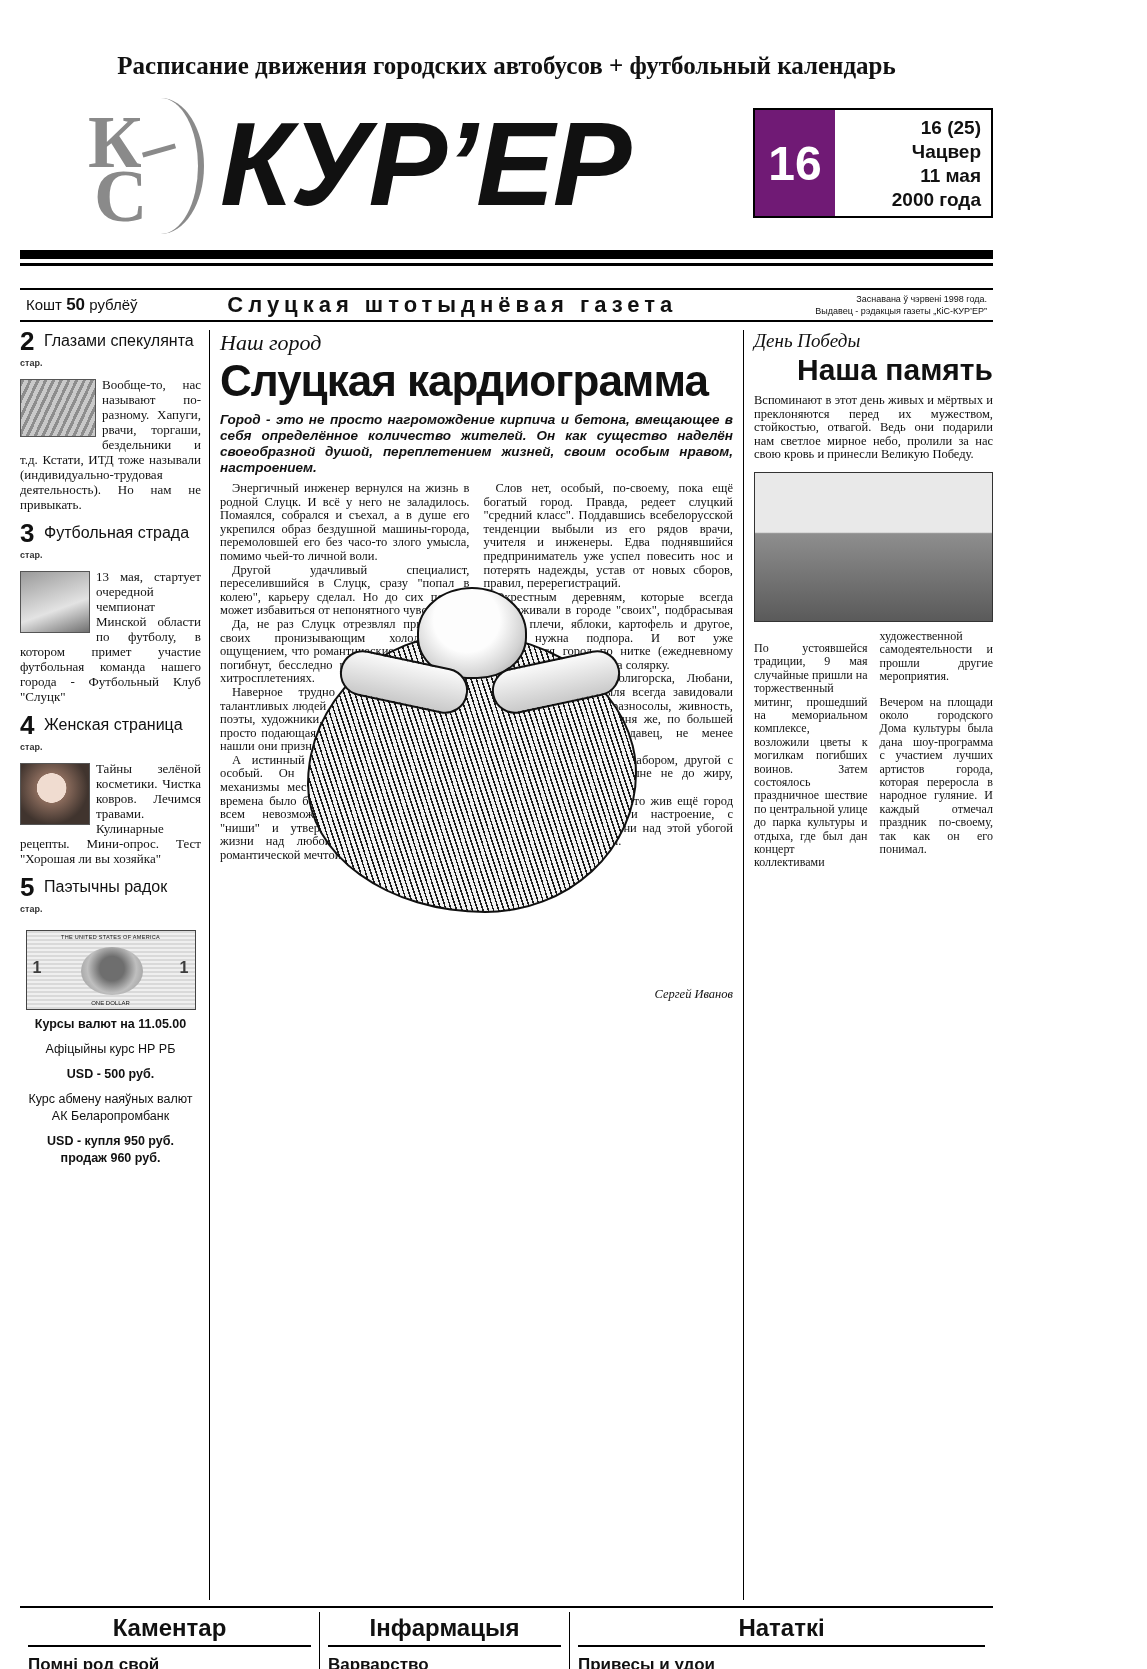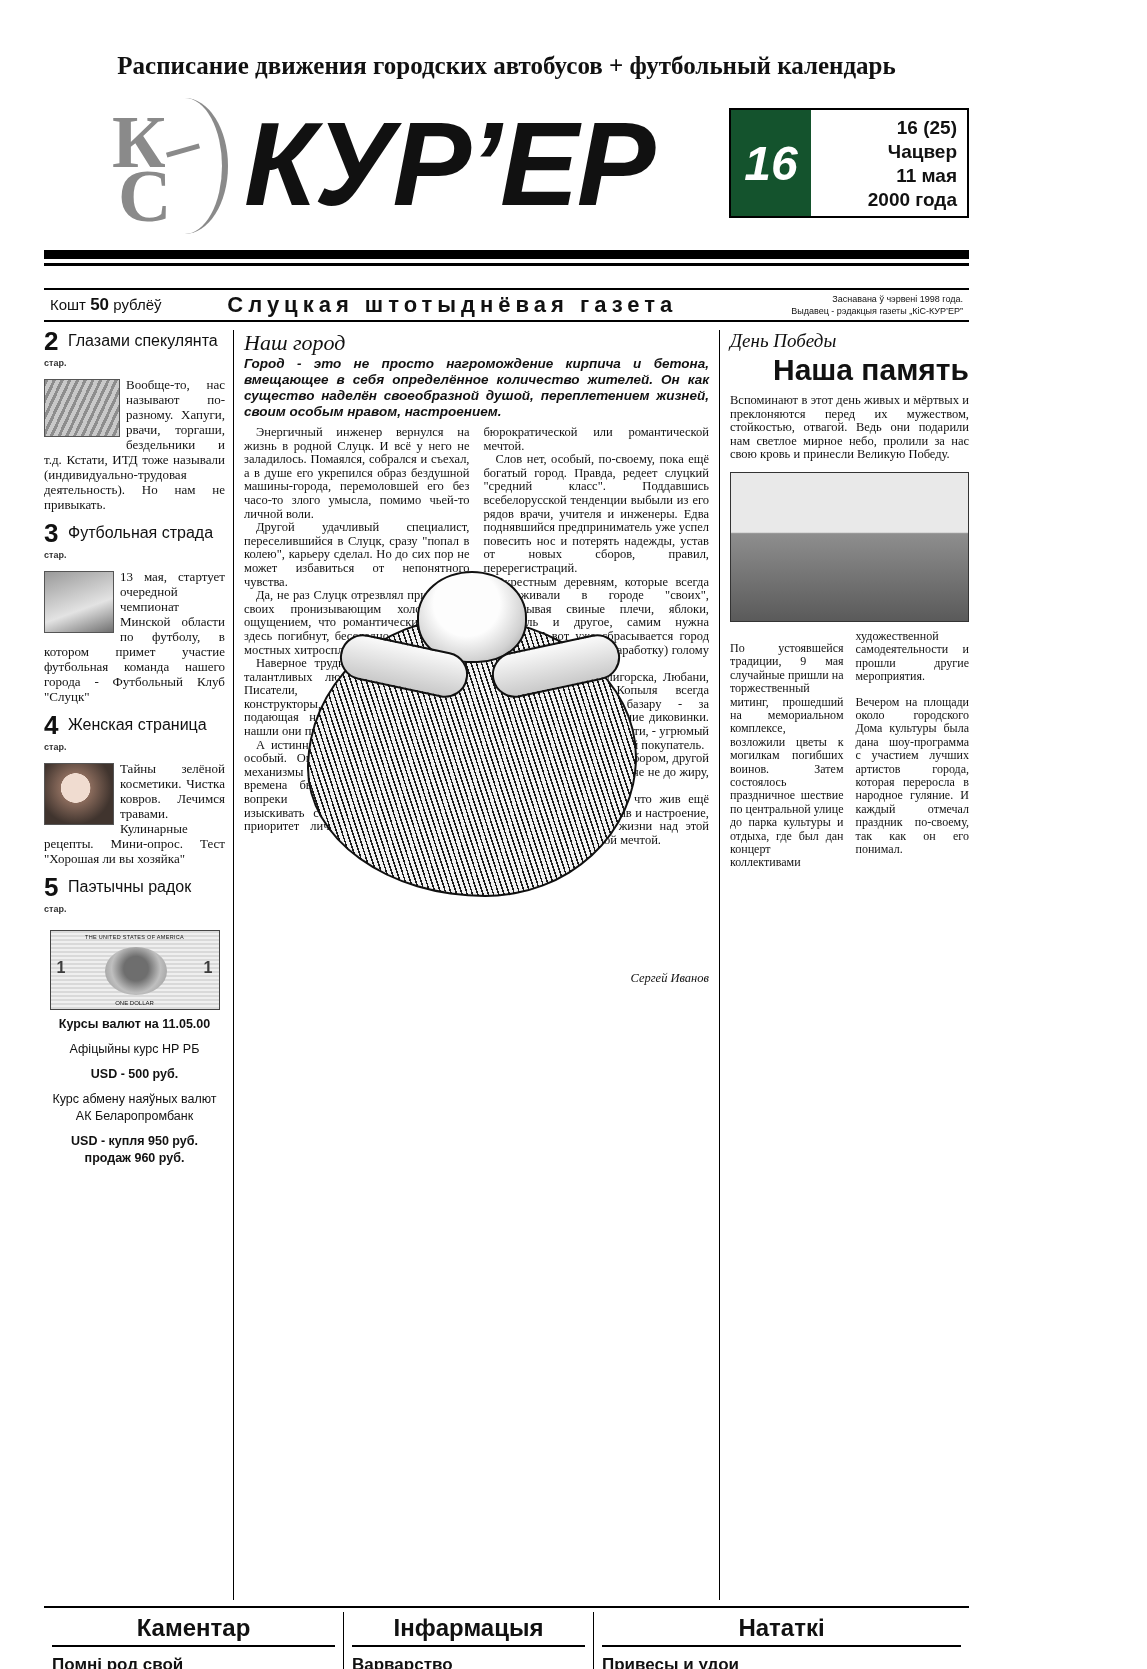--- a/index.html
+++ b/index.html
@@ -4,21 +4,21 @@
 <style>
   * { box-sizing: border-box; }
   html, body { margin:0; padding:0; }
   body {
     width:1147px; height:1669px;
     background:#ffffff;
     font-family:"Liberation Serif", serif;
     color:#111;
     position:relative;
   }
-  .page { width:1013px; height:1669px; position:relative; padding:0 44px; }
+  .page { width:1013px; height:1669px; position:relative; padding:0 20px; }
 
   
   .topline {
     text-align:center;
     font-family:"Liberation Serif", serif;
     font-weight:bold;
     font-size:25px;
     letter-spacing:0px;
     padding-top:52px;
   }
@@ -51,23 +51,23 @@
     line-height:140px;
     -webkit-text-stroke:0px;
   }
   .issuebox {
     position:absolute; right:0px; top:14px;
     width:240px; height:110px;
     border:2px solid #000;
     display:flex;
   }
   .issuebox .num {
-    width:80px; background:#14532d; color:#fff;
-    font-family:"Liberation Sans", sans-serif;
-    font-weight:bold; font-size:48px; font-style:italic;
+    width:80px; background:#701a75; color:#fff;
+    font-family:"Liberation Sans", sans-serif;
+    font-weight:bold; font-size:48px; 
     display:flex; align-items:center; justify-content:center;
   }
   .issuebox .meta {
     flex:1; padding:6px 10px 0 0;
     text-align:right;
     font-family:"Liberation Sans", sans-serif;
     font-weight:bold; font-size:19px; line-height:24px;
   }
   .rule-thick { height:9px; background:#000; margin-top:6px; }
   .rule-thin  { height:3px; background:#000; margin-top:4px; }
@@ -327,20 +327,21 @@
         <div class="sp">Афіцыйны курс НР РБ</div>
         <div class="b">USD - 500 руб.</div>
         <div class="sp">Курс абмену наяўных валют АК Беларопромбанк</div>
         <div class="b">USD - купля 950 руб.</div>
         <div class="b">продаж 960 руб.</div>
       </div>
     </div>
 
     <div class="col-mid">
       <div class="kicker">Наш город</div>
+      <div class="headline">Слуцкая кардиограмма</div>
       <div class="lead">Город - это не просто нагромождение кирпича и бетона, вмещающее в себя определённое количество жителей. Он как существо наделён своеобразной душой, переплетением жизней, своим особым нравом, настроением.</div>
       <div class="body-2col">
         <p>Энергичный инженер вернулся на жизнь в родной Слуцк. И всё у него не заладилось. Помаялся, собрался и съехал, а в душе его укрепился образ бездушной машины-города, перемоловшей его без часо-то злого умысла, помимо чьей-то личной воли.</p>
         <p>Другой удачливый специалист, переселившийся в Слуцк, сразу "попал в колею", карьеру сделал. Но до сих пор не может избавиться от непонятного чувства.</p>
         <p>Да, не раз Слуцк отрезвлял приезжих и своих пронизывающим холодком и ощущением, что романтические идеалы здесь погибнут, бесследно растворятся в мостных хитросплетениях.</p>
         <p>Наверное трудно подсчитать, сколько талантливых людей дал наш город. Писатели, поэты, художники, конструкторы, учёные, да просто подающая надежды молодёжь. Только нашли они признание на стороне.</p>
         <p>А истинный слуцкий обыватель - тип особый. Он знает ниточки, пружины, механизмы местной жизни. У него во все времена было бесценное свойство - вопреки всем невозможностям изыскивать себе "ниши" и утверждать приоритет личной жизни над любой бюрократической или романтической мечтой.</p>
         <p>Слов нет, особый, по-своему, пока ещё богатый город. Правда, редеет слуцкий "средний класс". Поддавшись всебелорусской тенденции выбыли из его рядов врачи, учителя и инженеры. Едва поднявшийся предприниматель уже успел повесить нос и потерять надежды, устав от новых сборов, правил, перерегистраций.</p>
         <p>Окрестным деревням, которые всегда поддерживали в городе "своих", подбрасывая свиные плечи, яблоки, картофель и другое, самим нужна подпора. И вот уже сбрасывается город по нитке (ежедневному заработку) голому селу на солярку.</p>
         <p>Соседи наши из Солигорска, Любани, Старых Дорог и Копыля всегда завидовали слуцкому базару - за разносолы, живность, прочие диковинки. Сегодня же, по большей части, - угрюмый продавец, не менее угрюмый покупатель.</p>

